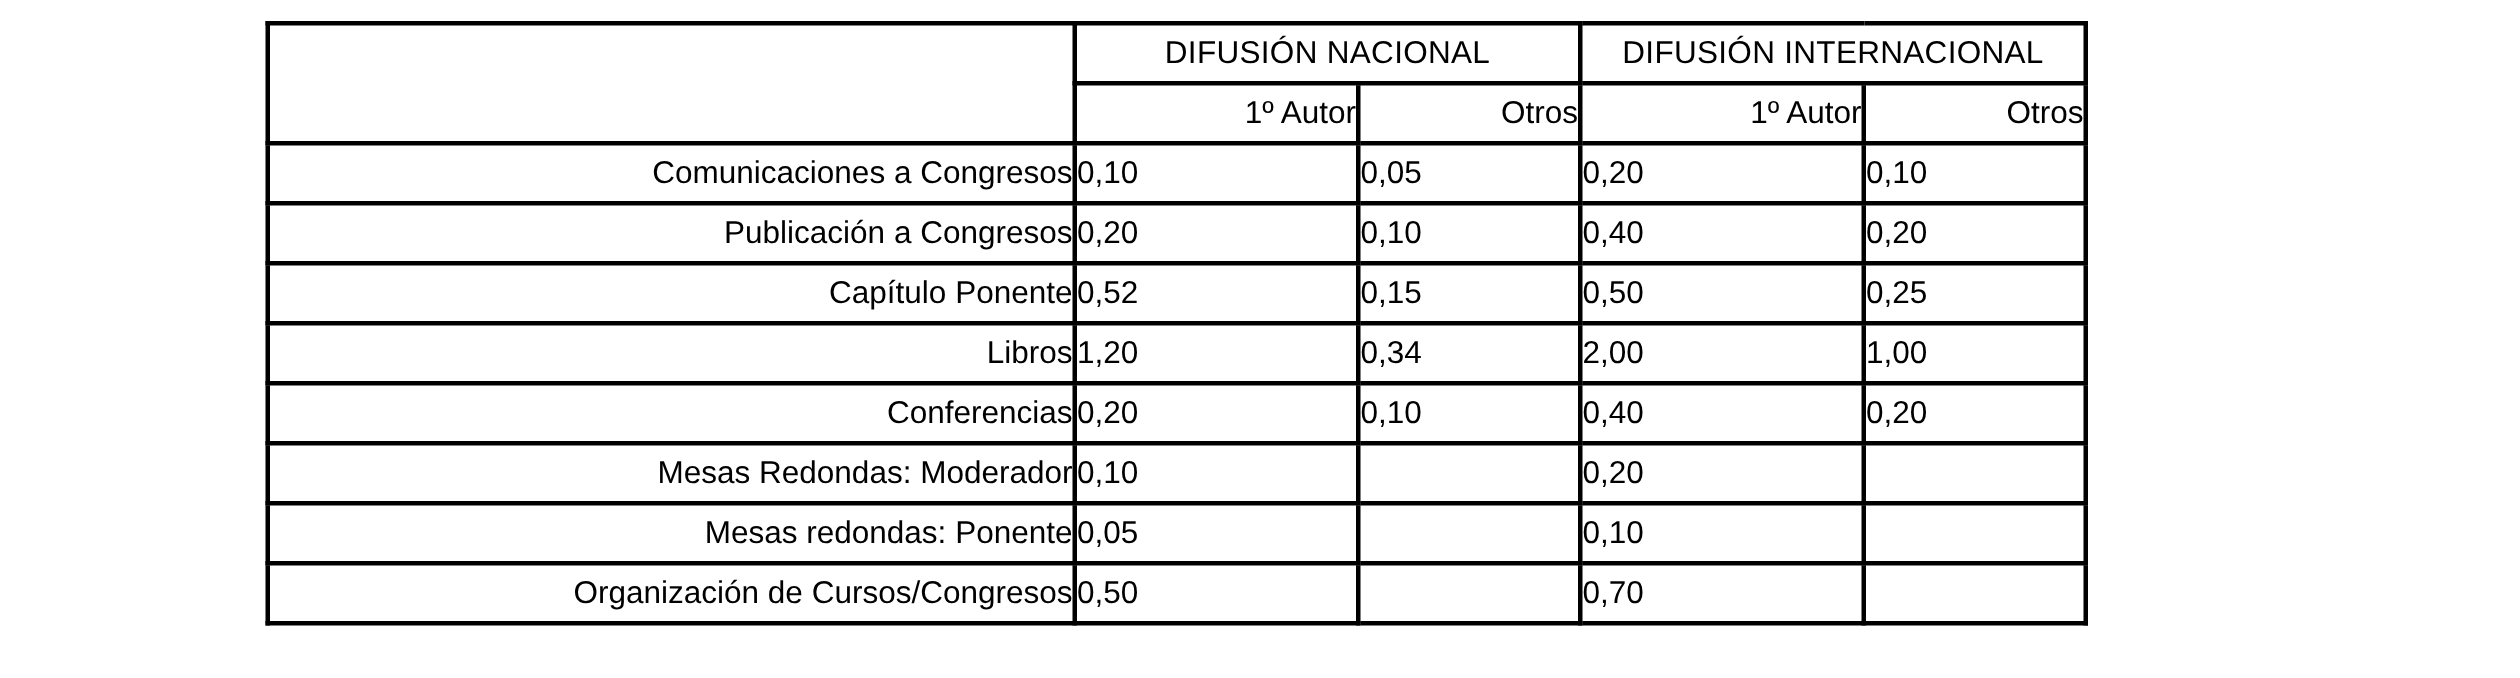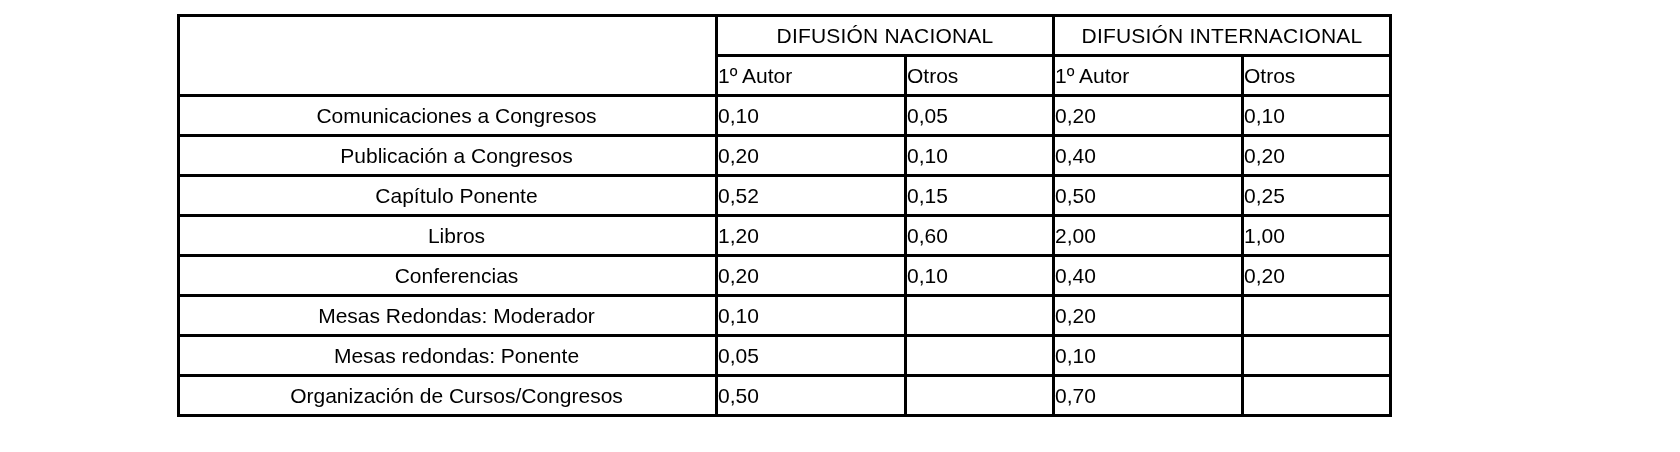--- a/index.html
+++ b/index.html
@@ -48,33 +48,33 @@
   col.c-i2 { width: 148px; }
 
   .hdr-group {
     text-align: center;
     font-weight: bold;
     font-size: 23px;
     letter-spacing: 0.2px;
     height: 48px;
   }
   .hdr-sub {
-    text-align: left;
+    text-align: right;
     font-weight: bold;
     font-size: 22px;
     height: 42px;
   }
   .corner-cell {
     border-top: 3px solid #000000;
     border-left: 3px solid #000000;
     border-bottom: 3px solid #000000;
     border-right: 3px solid #000000;
   }
   .row-label {
-    text-align: center;
+    text-align: right;
     padding-left: 18px !important;
     font-size: 22px;
     white-space: nowrap;
   }
   .row-val {
     font-size: 22px;
   }
   tr.data-row td { height: 40px; }
 </style>
 </head>
@@ -121,21 +121,21 @@
         <tr class="data-row">
           <td class="row-label">Capítulo Ponente</td>
           <td class="row-val">0,52</td>
           <td class="row-val">0,15</td>
           <td class="row-val">0,50</td>
           <td class="row-val">0,25</td>
         </tr>
         <tr class="data-row">
           <td class="row-label">Libros</td>
           <td class="row-val">1,20</td>
-          <td class="row-val">0,60</td>
+          <td class="row-val">0,34</td>
           <td class="row-val">2,00</td>
           <td class="row-val">1,00</td>
         </tr>
         <tr class="data-row">
           <td class="row-label">Conferencias</td>
           <td class="row-val">0,20</td>
           <td class="row-val">0,10</td>
           <td class="row-val">0,40</td>
           <td class="row-val">0,20</td>
         </tr>

